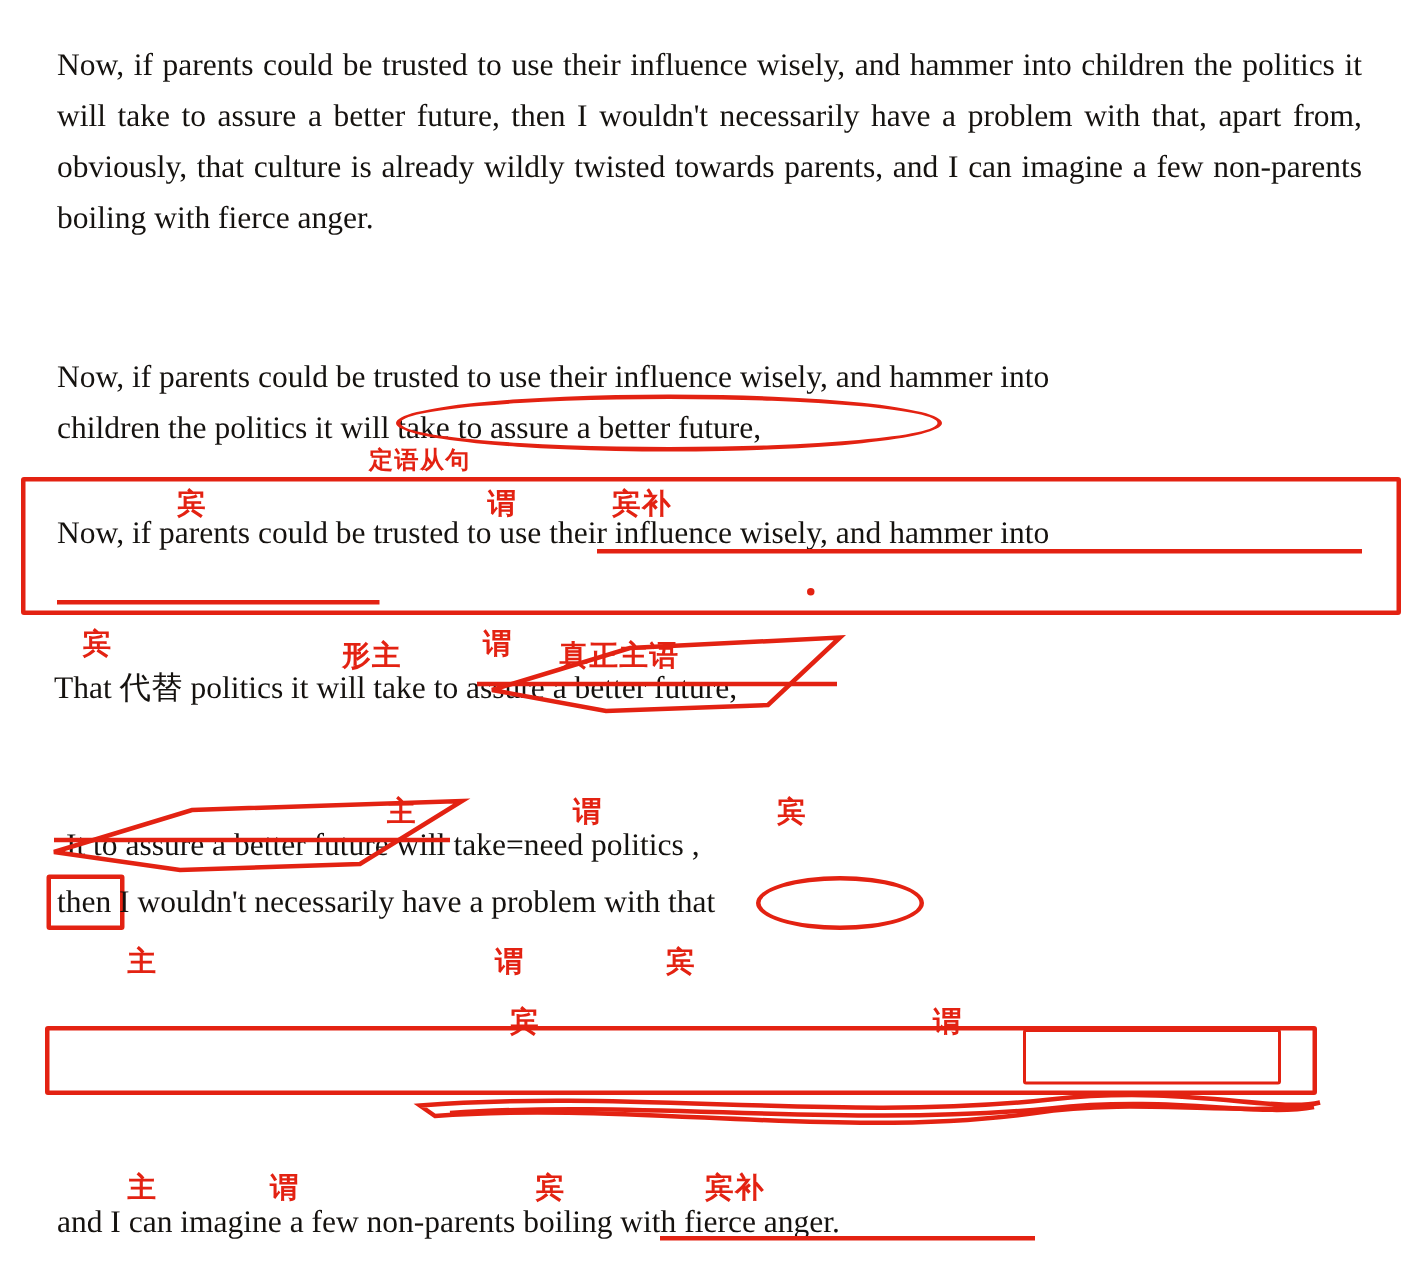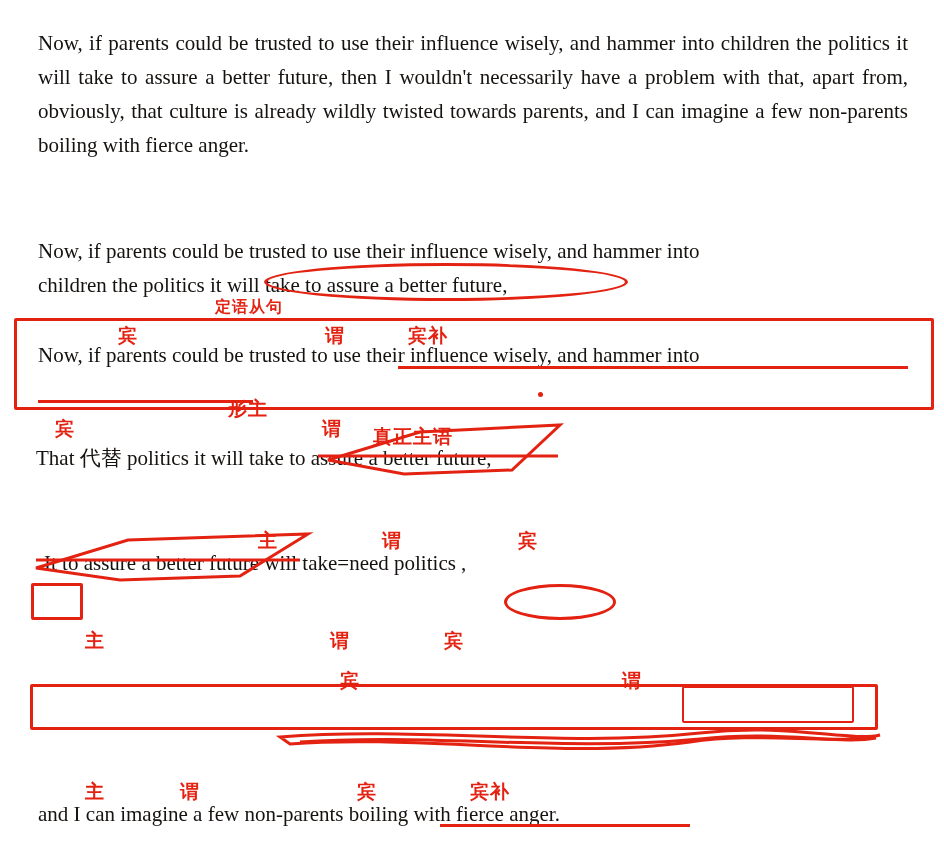--- a/index.html
+++ b/index.html
@@ -37,20 +37,21 @@
     position: absolute;
     color: #e32212;
     font-family: "DejaVu Sans", sans-serif;
     font-size: 19px;
     font-weight: bold;
     letter-spacing: 1px;
     white-space: nowrap;
   }
   .cn-small {
     font-size: 16px;
+    margin-left: 31px;
   }
   
   .rbox {
     position: absolute;
     border: 3px solid #e32212;
     box-sizing: border-box;
     border-radius: 2px;
   }
   .rect-thin {
     border-width: 2px;
@@ -97,34 +98,35 @@
 
   <div class="para" style="left:38px; top:338px;">Now, if parents could be trusted to use their influence wisely, and hammer into</div>
 
   <div class="runder" style="left:398px; top:366px; width:510px;"></div>
 
   <div class="runder" style="left:38px; top:400px; width:215px;"></div>
 
   <div style="position:absolute; left:538px; top:392px; width:5px; height:5px; background:#e32212; border-radius:50%;"></div>
 
   <div class="cn" style="left:55px; top:416px;">宾</div>
-  <div class="cn" style="left:228px; top:396px;">形主</div>
+  <div class="cn" style="left:228px; top:424px;">形主</div>
   <div class="cn" style="left:322px; top:416px;">谓</div>
   <div class="cn" style="left:373px; top:424px;">真正主语</div>
 
   <div class="para" style="left:36px; top:441px;">That 代替  politics it will take to assure a better future,</div>
 
   <div class="cn" style="left:258px; top:528px;">主</div>
   <div class="cn" style="left:382px; top:528px;">谓</div>
   <div class="cn" style="left:518px; top:528px;">宾</div>
 
   <div class="para" style="left:44px; top:546px;">It to assure a better future will take=need politics ,</div>
 
   <div class="rbox" style="left:31px; top:583px; width:52px; height:37px;"></div>
 
+  <div class="para" style="left:38px; top:584px;">then I wouldn't necessarily have a problem with that</div>
 
   <div class="rellipse" style="left:504px; top:584px; width:112px; height:36px;"></div>
 
   <div class="cn" style="left:85px; top:628px;">主</div>
   <div class="cn" style="left:330px; top:628px;">谓</div>
   <div class="cn" style="left:444px; top:628px;">宾</div>
 
   <div class="cn" style="left:340px; top:668px;">宾</div>
   <div class="cn" style="left:622px; top:668px;">谓</div>
 

